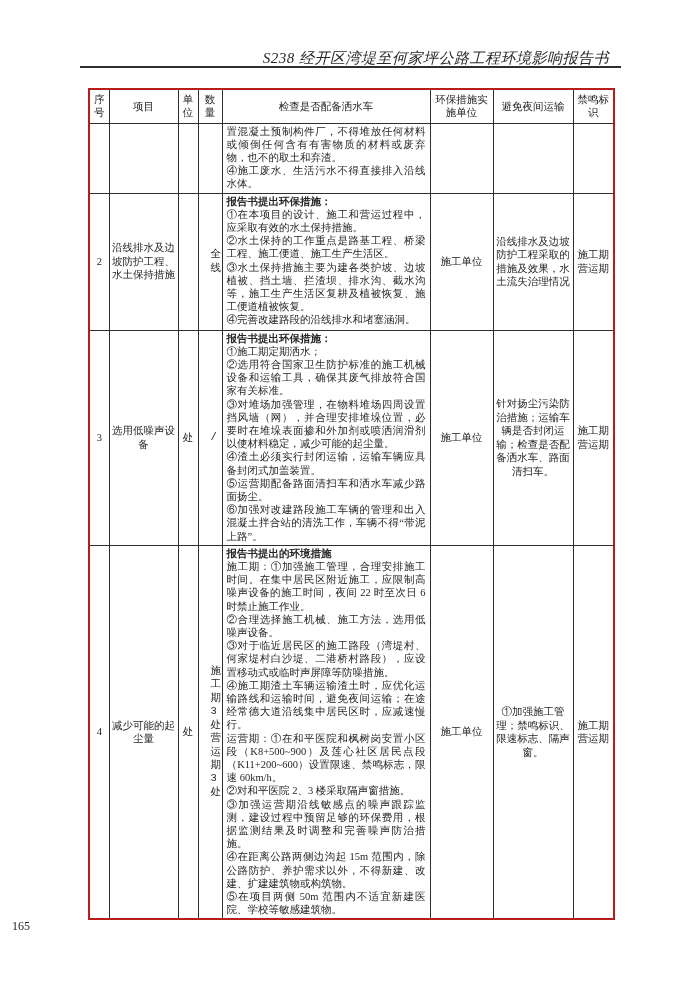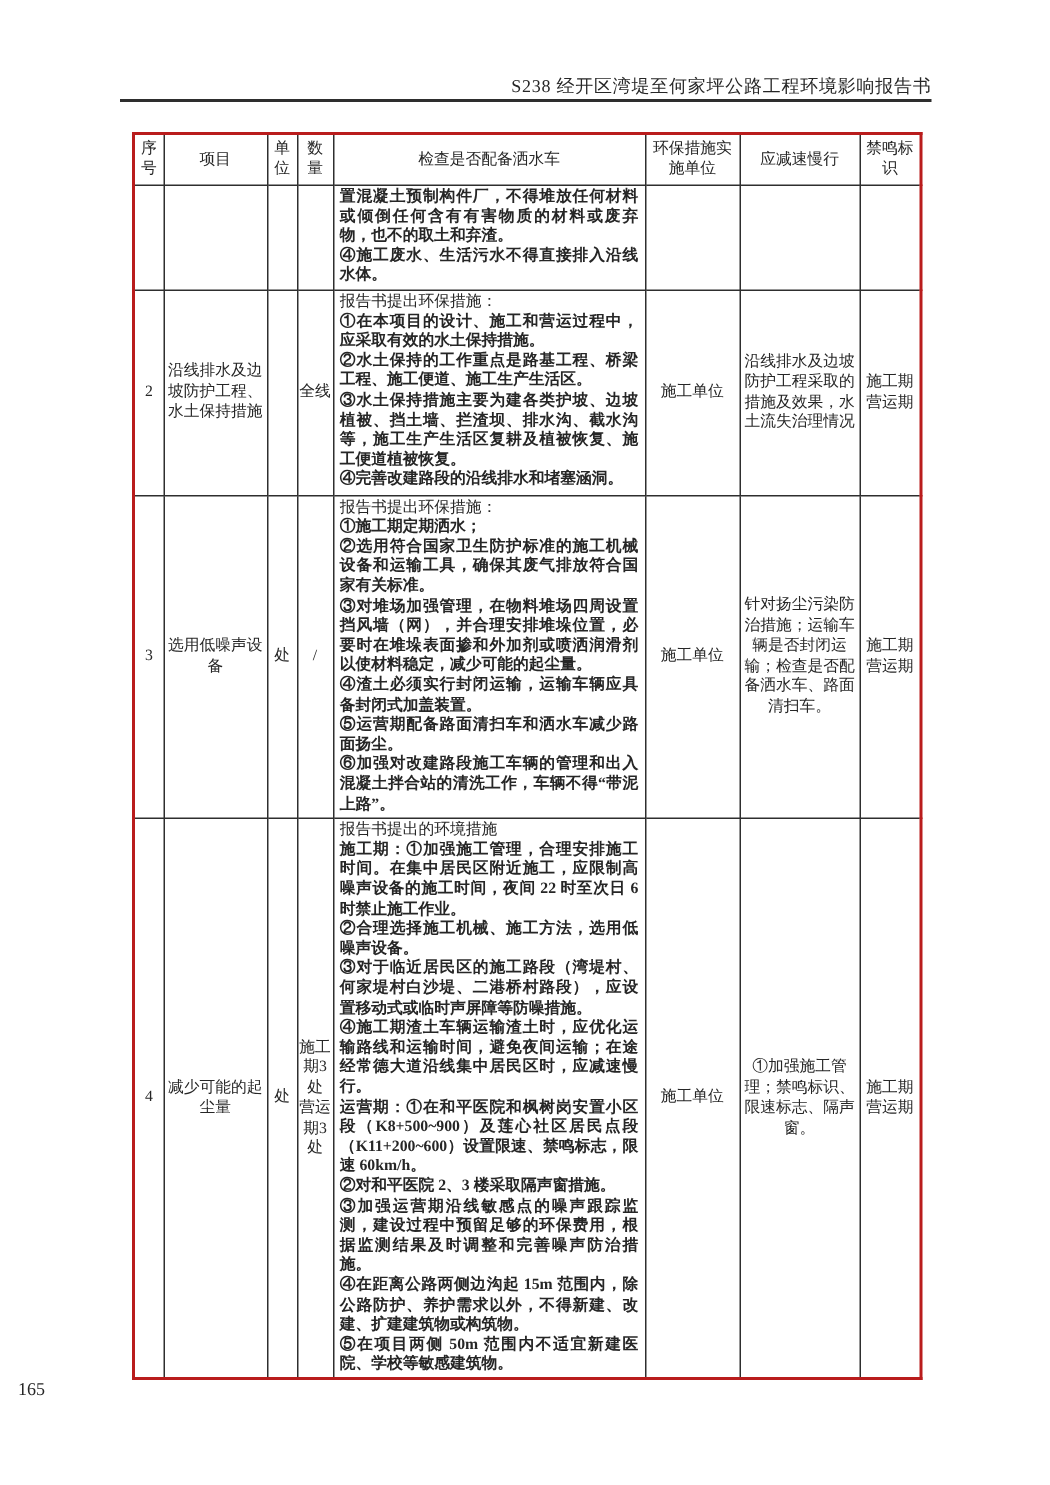--- a/index.html
+++ b/index.html
@@ -6,26 +6,27 @@
   html, body { width: 700px; height: 990px; }
   body {
     position: relative;
     background: #ffffff;
     color: #262626;
     font-family: "Liberation Serif", "DejaVu Serif", serif;
   }
   .header-title {
     position: absolute;
     top: 49px;
-    left: 80px;
+    left: 68px;
     width: 541px;
     text-align: right;
-    font-size: 12px;
+    font-size: 15px;
     letter-spacing: 0.5px;
     white-space: nowrap;
+    font-style: italic;
   }
   .header-rule {
     position: absolute;
     top: 66px;
     left: 80px;
     width: 541px;
     height: 2px;
     background: #2e2e2e;
   }
   table.main {
@@ -52,23 +53,23 @@
   tr.r-2 { height: 137px; }
   tr.r-3 { height: 215px; }
   tr.r-4 { height: 373px; }
   td.measures {
     text-align: justify;
     vertical-align: top;
     padding: 1px 4px 2px 4px;
     line-height: 13.2px;
     word-break: break-all;
   }
-  .m-title { font-weight: normal; }
-  .m-body { white-space: pre-wrap; font-weight: bold; }
-  td.qty { padding: 1px 1px; }
+  .m-title { font-weight: bold; }
+  .m-body { white-space: pre-wrap; }
+  td.qty { padding: 1px 12px; font-family: Liberation Mono, monospace; }
   .page-number {
     position: absolute;
     top: 919px;
     left: 12px;
     width: 100%;
     text-align: left;
     font-size: 12px;
   }
 </style>
 </head>
@@ -89,21 +90,21 @@
       <col style="width:41px">
   </colgroup>
   <thead>
     <tr class="r-head">
       <th>序号</th>
       <th>项目</th>
       <th>单位</th>
       <th>数量</th>
       <th>检查是否配备洒水车</th>
       <th>环保措施实施单位</th>
-      <th>应减速慢行</th>
+      <th>避免夜间运输</th>
       <th>禁鸣标识</th>
     </tr>
   </thead>
   <tbody>
     <tr class="r-1">
       <td></td>
       <td></td>
       <td></td>
       <td class="qty"></td>
       <td class="measures">

